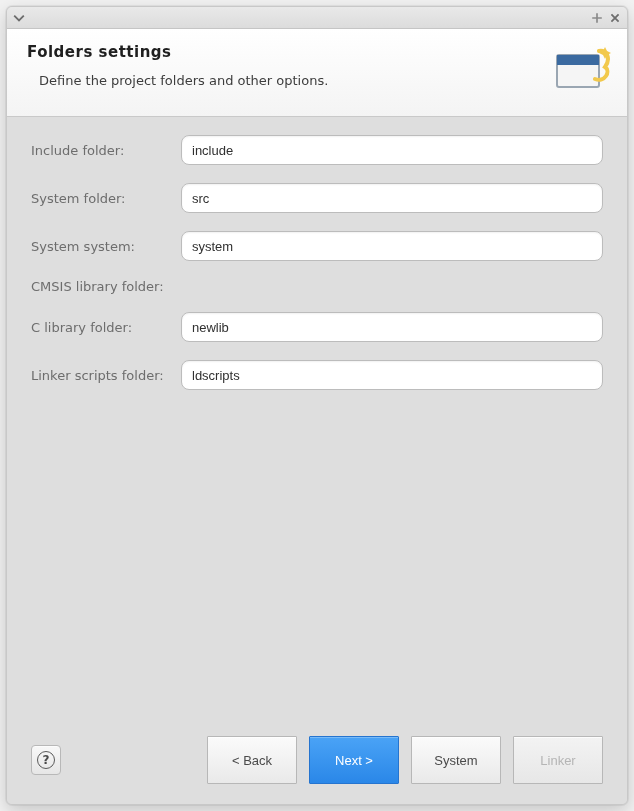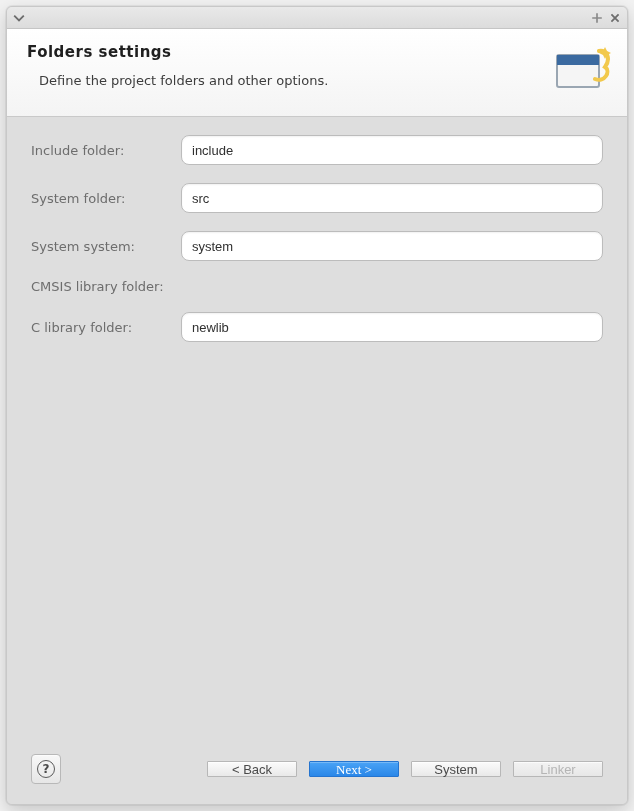--- a/index.html
+++ b/index.html
@@ -99,36 +99,35 @@
     box-shadow:0 1px 0 rgba(255,255,255,0.6) inset;
     cursor:pointer;
   }
   .help-btn span {
     width:18px; height:18px; border:1.5px solid #5a5a5a; border-radius:50%;
     display:flex; align-items:center; justify-content:center;
     font-weight:bold; color:#4a4a4a; font-size:12px;
   }
   .btn-row { display:flex; gap:12px; }
   .btn {
-    min-width:90px; height:16px;
+    min-width:90px; height:48px;
     padding:0 16px;
     border:1px solid #b7b7b7;
     border-radius:1px;
     background:linear-gradient(#fbfbfb,#e9e9e9);
     color:#4a4a4a;
     font-size:13px;
     box-shadow:0 1px 0 rgba(255,255,255,0.7) inset;
     cursor:pointer;
   }
   .btn.primary {
     background:linear-gradient(#4aa3f6,#2a87e8);
     border-color:#2574cf;
     color:#ffffff;
     box-shadow:0 1px 0 rgba(255,255,255,0.25) inset;
-    font-family:Liberation Serif, serif;
   }
   .btn.disabled {
     color:#b5b5b5;
     background:linear-gradient(#f3f3f3,#e7e7e7);
     cursor:default;
   }
 </style>
 </head>
 <body>
 
@@ -190,20 +189,24 @@
 
     <div class="form-row">
       <label>CMSIS library folder:</label>
     </div>
 
     <div class="form-row">
       <label>C library folder:</label>
       <input type="text" value="newlib" style="">
     </div>
 
+    <div class="form-row">
+      <label>Linker scripts folder:</label>
+      <input type="text" value="ldscripts" style="">
+    </div>
 
   </div>
 
   <div class="footer">
     <div class="help-btn">
       <span>?</span>
     </div>
     <div class="btn-row">
       <button class="btn">&lt; Back</button>
       <button class="btn primary">Next &gt;</button>

